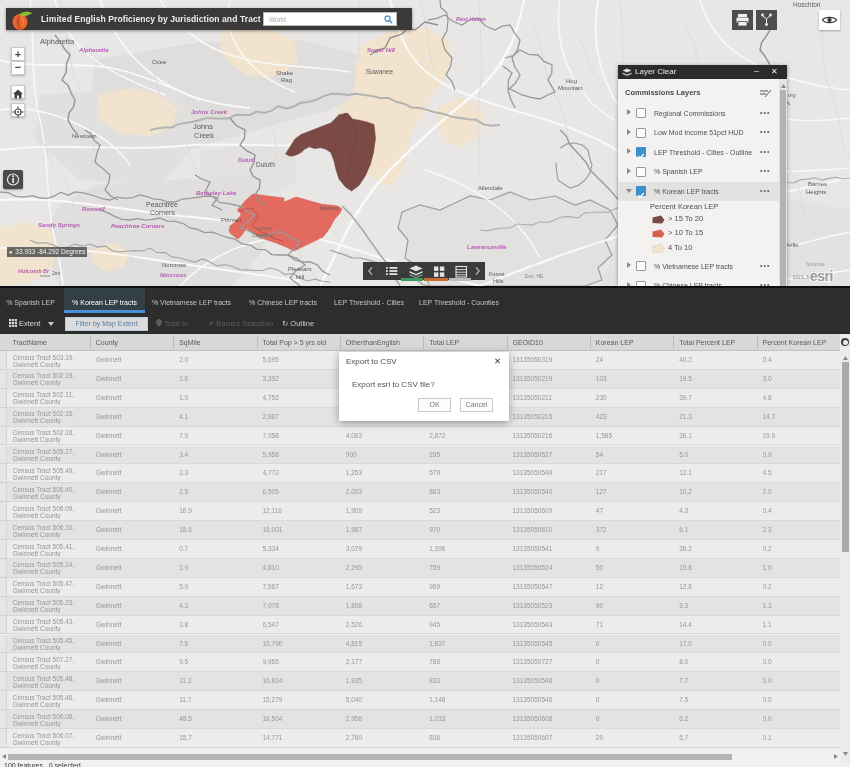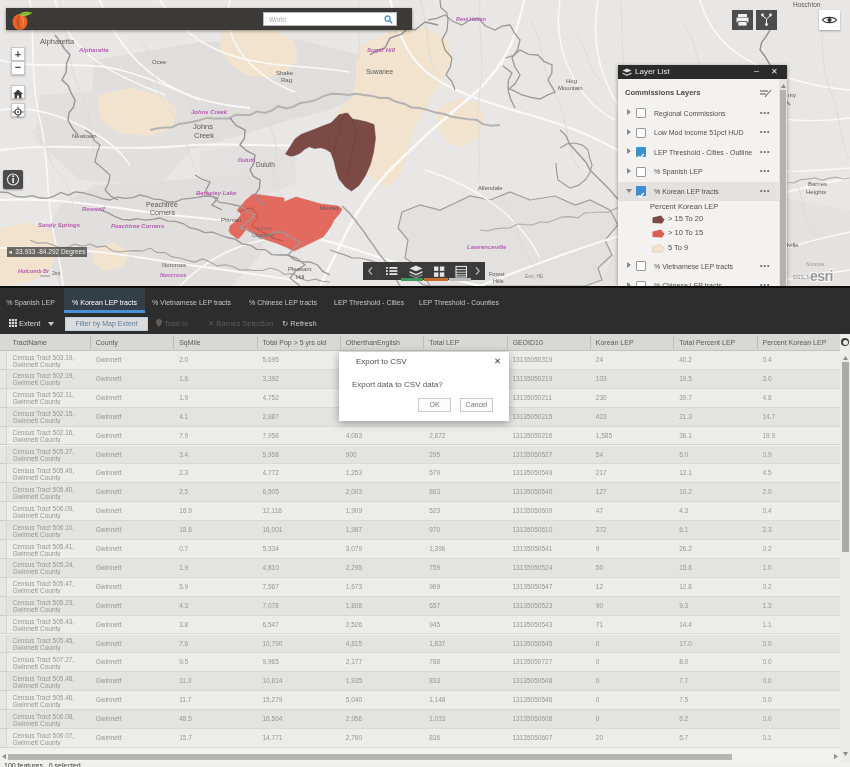--- a/index.html
+++ b/index.html
@@ -138,20 +138,21 @@
 </svg>
 </div>
 <div class="abs" style="left:6px;top:8px;width:406px;height:22px;background:#3b3a39;box-shadow:0 1px 3px rgba(0,0,0,.4)">
 <svg class="abs" style="left:3px;top:1px" width="26" height="22" viewBox="0 0 26 22">
       <ellipse cx="11" cy="13" rx="7.5" ry="8" fill="#e8622a"></ellipse>
       <path d="M11,6 C8,8 7,12 8,16 C9,19 11,20 12,20 C10,17 9,12 11,6Z" fill="#c14d20"></path>
       <path d="M12,7 C14,9 15,13 13.5,17" fill="none" stroke="#f08a4e" stroke-width="1.4"></path>
       <path d="M10,6 C13,2 19,2 23,4 C19,7 14,8 10,6Z" fill="#9acb3c"></path>
       <path d="M10,6 C15,4.5 20,4 23,4" fill="none" stroke="#6f9c22" stroke-width="0.8"></path>
     </svg>
+<div class="abs" style="left:35px;top:0;height:22px;line-height:22px;font-size:8.5px;font-weight:bold;letter-spacing:.1px;color:#efefef">Limited English Proficiency by Jurisdiction and Tract</div>
 <div class="abs" style="left:257px;top:4px;width:134px;height:14px;background:#fff;border:1px solid #bbb;box-sizing:border-box">
       <div class="abs" style="left:5px;top:0;height:12px;line-height:13px;font-size:6.5px;color:#a8a8a8">World</div>
       <svg class="abs" style="right:3px;top:2px" width="9" height="9" viewBox="0 0 9 9">
         <circle cx="3.6" cy="3.6" r="2.6" fill="none" stroke="#4a90c4" stroke-width="1.3"></circle>
         <line x1="5.6" y1="5.6" x2="8.2" y2="8.2" stroke="#4a90c4" stroke-width="1.4"></line>
       </svg>
     </div>
 </div>
 <div class="wbtn" style="left:732px;top:10px"><svg width="21" height="20" viewBox="0 0 21 20">
       <g fill="#f0f0f0">
@@ -232,21 +233,21 @@
 </div>
 <div class="abs" style="left:401px;top:278px;width:22px;height:2.5px;background:#3a9a5c"></div>
 <div class="abs" style="left:424px;top:278px;width:24px;height:2.5px;background:#c96a2e"></div>
 <div class="abs" style="left:449px;top:278px;width:22px;height:2.5px;background:#bdbdbd"></div>
 <div class="abs" style="left:618px;top:65px;width:169px;height:221px;overflow:hidden;box-shadow:0 1px 4px rgba(0,0,0,.4)">
 <div class="abs" style="left:0;top:0;width:169px;height:14px;background:#2b2b2b">
       <svg class="abs" style="left:4px;top:2.5px" width="10" height="9" viewBox="0 0 10 9">
         <path d="M5,0.5 L9.5,2.5 5,4.5 0.5,2.5Z" fill="#ddd"></path>
         <path d="M0.5,4.5 L5,6.5 9.5,4.5 9.5,6 5,8 0.5,6Z" fill="#bbb"></path>
       </svg>
-      <div class="abs" style="left:17px;top:0;height:14px;line-height:14px;font-size:8px;color:#e8e8e8">Layer List</div>
+      <div class="abs" style="left:17px;top:0;height:14px;line-height:14px;font-size:8px;color:#e8e8e8">Layer Clear</div>
       <div class="abs" style="left:136px;top:0;height:14px;line-height:13px;font-size:9px;color:#ddd">–</div>
       <div class="abs" style="left:153px;top:0;height:14px;line-height:14px;font-size:8px;color:#eee">✕</div>
     </div>
 <div class="abs" style="left:0;top:14px;width:169px;height:207px;background:#f3f2f0">
 <div class="abs" style="left:7px;top:9px;font-size:7.5px;font-weight:bold;color:#4a4a4a">Commissions Layers</div>
 <svg class="abs" style="left:142px;top:10px" width="11" height="9" viewBox="0 0 11 9">
         <g stroke="#555" stroke-width="1" fill="none">
           <line x1="0" y1="2" x2="8" y2="2"></line>
           <line x1="0" y1="5" x2="6" y2="5"></line>
           <path d="M5,8 L11,1"></path>
@@ -292,21 +293,21 @@
         <path d="M0.5,2.5 L9,0.5 L12.5,5 L10,8.5 L0.5,8Z" fill="#7b4a45"></path>
       </svg>
       <div class="abs" style="left:50px;top:134.5px;height:10px;line-height:10px;font-size:7.5px;color:#4f4f4f">&gt; 15 To 20</div>
 <svg class="abs" style="left:34px;top:150px" width="13" height="9" viewBox="0 0 13 9">
         <path d="M0.5,2.5 L9,0.5 L12.5,5 L10,8.5 L0.5,8Z" fill="#d95f51"></path>
       </svg>
       <div class="abs" style="left:50px;top:149px;height:10px;line-height:10px;font-size:7.5px;color:#4f4f4f">&gt; 10 To 15</div>
 <svg class="abs" style="left:34px;top:164.5px" width="13" height="9" viewBox="0 0 13 9">
         <path d="M0.5,2.5 L9,0.5 L12.5,5 L10,8.5 L0.5,8Z" fill="#f2e3cf" stroke="#d8c9b4" stroke-width="0.6"></path>
       </svg>
-      <div class="abs" style="left:50px;top:163.5px;height:10px;line-height:10px;font-size:7.5px;color:#4f4f4f">5 To 9</div>
+      <div class="abs" style="left:50px;top:163.5px;height:10px;line-height:10px;font-size:7.5px;color:#4f4f4f">4 To 10</div>
 <svg class="abs" style="left:9px;top:183.0px" width="4" height="6" viewBox="0 0 4 6">
         <path d="M0,0 L4,3 0,6Z" fill="#8a8a8a"></path>
       </svg>
       <div class="abs" style="left:18px;top:182.0px;width:10px;height:10px;background:#fdfdfd;border:1px solid #9a9a9a;box-sizing:border-box;border-radius:1px"></div>
       <div class="abs" style="left:36px;top:177.5px;height:19px;line-height:19px;font-size:7px;color:#4f4f4f">% Vietnamese LEP tracts</div>
       <div class="abs" style="left:142px;top:177.5px;height:19px;line-height:17px;font-size:7px;letter-spacing:1px;color:#666;font-weight:bold">•••</div>
 <svg class="abs" style="left:9px;top:202.5px" width="4" height="6" viewBox="0 0 4 6">
         <path d="M0,0 L4,3 0,6Z" fill="#8a8a8a"></path>
       </svg>
       <div class="abs" style="left:18px;top:201.5px;width:10px;height:10px;background:#fdfdfd;border:1px solid #9a9a9a;box-sizing:border-box;border-radius:1px"></div>
@@ -345,21 +346,21 @@
 <div class="abs" style="left:19px;top:27px;height:17px;line-height:17px;font-size:7.5px;color:#dcdcdc">Extent</div>
 <svg class="abs" style="left:48px;top:34px" width="6" height="4" viewBox="0 0 6 4">
       <path d="M0,0 L6,0 3,4Z" fill="#ccc"></path>
     </svg>
 <div class="abs" style="left:65px;top:28.5px;width:83px;height:14px;background:#dcdcdc;border:1px solid #b9cfe2;box-sizing:border-box;text-align:center;line-height:12px;font-size:7px;color:#5a7f9f">Filter by Map Extent</div>
 <svg class="abs" style="left:156px;top:31px" width="6" height="8" viewBox="0 0 6 8">
       <path d="M3,0 C4.7,0 6,1.3 6,3 C6,5 3,8 3,8 C3,8 0,5 0,3 C0,1.3 1.3,0 3,0Z" fill="#5d5d5d"></path>
     </svg>
 <div class="abs" style="left:164px;top:27px;height:17px;line-height:17px;font-size:7.5px;color:#5d5d5d">Total to</div>
 <div class="abs" style="left:208px;top:27px;height:17px;line-height:17px;font-size:7.5px;color:#5d5d5d">✕ Barnes Selection</div>
-<div class="abs" style="left:282px;top:27px;height:17px;line-height:17px;font-size:7.5px;color:#c9c9c9">↻ Refresh</div>
+<div class="abs" style="left:282px;top:27px;height:17px;line-height:17px;font-size:7.5px;color:#c9c9c9">↻ Outline</div>
 <div class="abs" style="left:0;top:45.5px;width:850px;height:435.5px;background:#efefee">
 <div class="abs" style="left:0;top:0;width:850px;height:17.5px;background:#d8d8d7;border-bottom:1px solid #c2c2c2;box-sizing:border-box"></div>
 <div class="cell" style="left:12.5px;top:0;width:75.3px;height:17.5px;line-height:17.5px;font-size:7px;color:#5a5a5a">TractName</div>
 <div class="cell" style="left:95.8px;top:0;width:75.39999999999999px;height:17.5px;line-height:17.5px;font-size:7px;color:#5a5a5a">County</div>
 <div class="cell" style="left:179.2px;top:0;width:75.30000000000001px;height:17.5px;line-height:17.5px;font-size:7px;color:#5a5a5a">SqMile</div>
 <div class="cell" style="left:262.5px;top:0;width:75.30000000000001px;height:17.5px;line-height:17.5px;font-size:7px;color:#5a5a5a">Total Pop &gt; 5 yrs old</div>
 <div class="cell" style="left:345.8px;top:0;width:75.39999999999998px;height:17.5px;line-height:17.5px;font-size:7px;color:#5a5a5a">OtherthanEnglish</div>
 <div class="cell" style="left:429.2px;top:0;width:75.30000000000001px;height:17.5px;line-height:17.5px;font-size:7px;color:#5a5a5a">Total LEP</div>
 <div class="cell" style="left:512.5px;top:0;width:75.29999999999995px;height:17.5px;line-height:17.5px;font-size:7px;color:#5a5a5a">GEOID10</div>
 <div class="cell" style="left:595.8px;top:0;width:75.40000000000009px;height:17.5px;line-height:17.5px;font-size:7px;color:#5a5a5a">Korean LEP</div>
@@ -643,17 +644,17 @@
       <path d="M4,0 L4,5 0,2.5Z" fill="#8a8a8a"></path>
     </svg>
 <div class="abs" style="left:8px;top:465.5px;width:724px;height:6.5px;background:#b5b5b4"></div>
 <svg class="abs" style="left:834px;top:466px" width="4" height="5" viewBox="0 0 4 5">
       <path d="M0,0 L0,5 4,2.5Z" fill="#8a8a8a"></path>
     </svg>
 <div class="abs" style="left:0;top:475px;width:850px;height:6px;background:#efefee"></div>
 <div class="abs" style="left:4px;top:474px;font-size:7px;color:#3c3c3c">100 features &nbsp;&nbsp;0 selected</div>
 </div>
 <div class="abs" style="left:339px;top:352px;width:170px;height:68.5px;background:#fff;box-shadow:0 2px 8px rgba(0,0,0,.35)">
-    <div class="abs" style="left:17px;top:5px;font-size:8px;color:#4a4a4a">Export to CSV</div>
+    <div class="abs" style="left:7px;top:5px;font-size:8px;color:#4a4a4a">Export to CSV</div>
     <div class="abs" style="left:155px;top:4px;font-size:8.5px;color:#3a3a3a">✕</div>
-    <div class="abs" style="left:13px;top:28px;font-size:8px;color:#555">Export data to CSV data?</div>
+    <div class="abs" style="left:13px;top:28px;font-size:8px;color:#555">Export esri to CSV file?</div>
     <div class="abs" style="left:79px;top:46px;width:33px;height:13.5px;background:#fcfcfc;border:1px solid #c9c9c9;box-sizing:border-box;text-align:center;line-height:11.5px;font-size:7px;color:#787878">OK</div>
     <div class="abs" style="left:121px;top:46px;width:33px;height:13.5px;background:#fcfcfc;border:1px solid #c9c9c9;box-sizing:border-box;text-align:center;line-height:11.5px;font-size:7px;color:#787878">Cancel</div>
   </div>
 </body></html>

